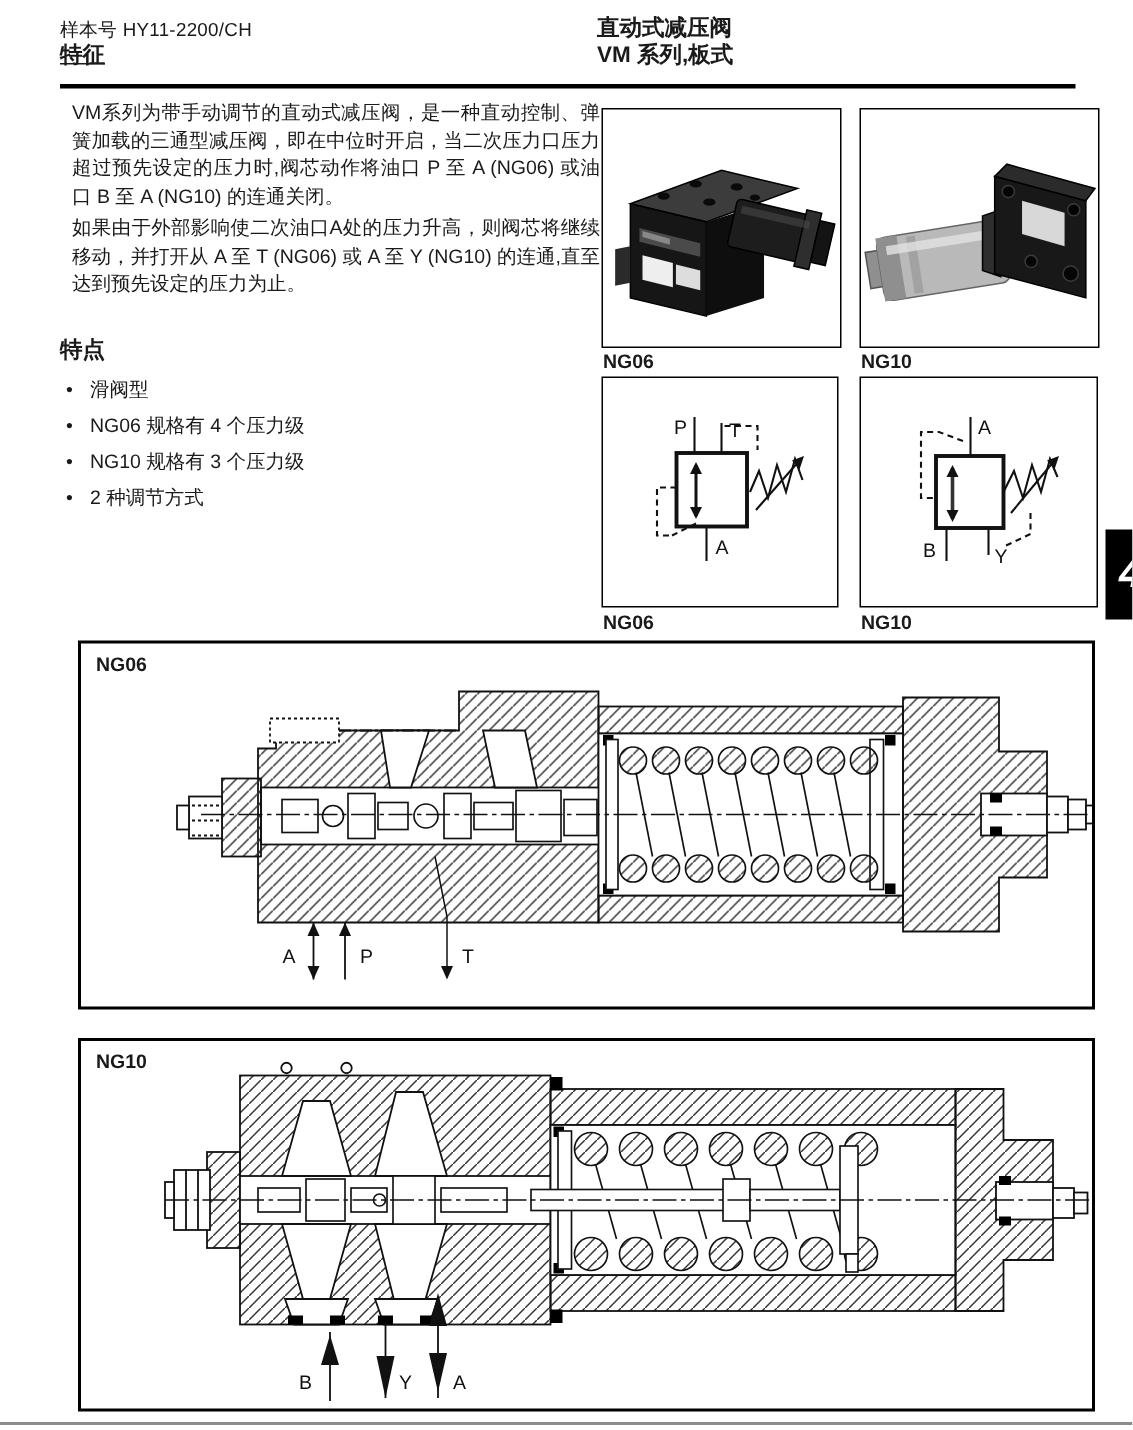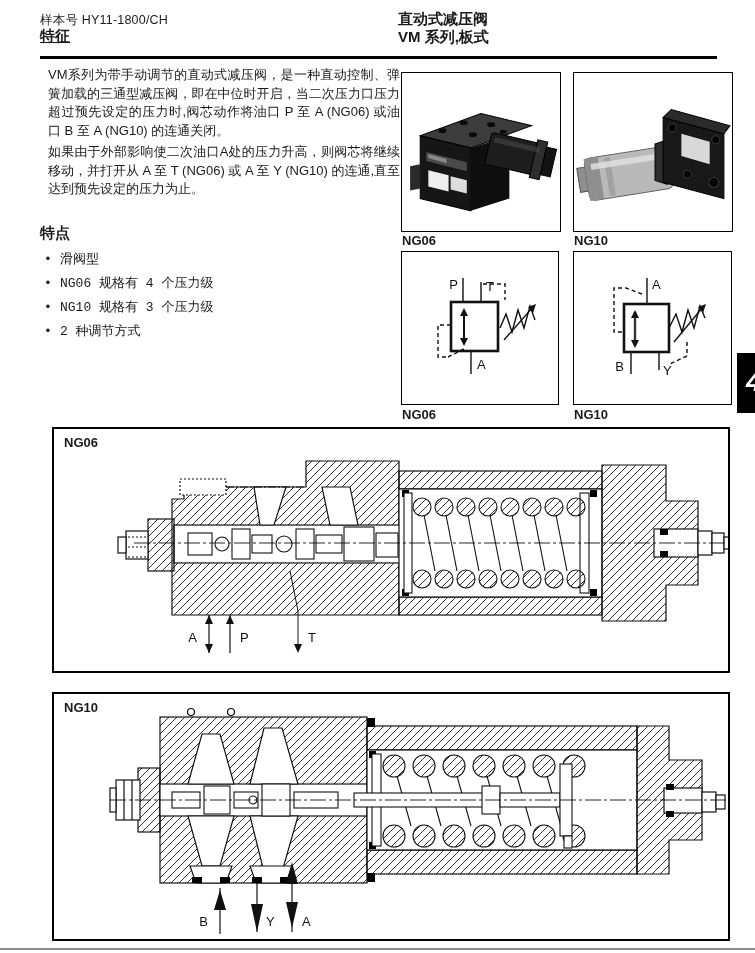--- a/index.html
+++ b/index.html
@@ -9,21 +9,21 @@
     overflow:hidden;
   }
   .abs{position:absolute;}
   .doc-num{left:40px;top:12px;font-size:12.5px;letter-spacing:.2px;}
   .sec-title{left:40px;top:27px;font-size:15px;font-weight:bold;text-decoration:underline;}
   .prod-title{left:398px;top:10px;font-size:15px;font-weight:bold;line-height:18px;}
   .hdr-rule{left:40px;top:56px;width:677px;height:3px;background:#000;}
   .para{left:40px;top:66px;width:352px;font-size:13px;line-height:18.5px;text-align:justify;margin-left:8px;}
   .para2{top:143px;}
   .feat-head{left:40px;top:224px;font-size:15px;font-weight:bold;}
-  ul.feats{left:44px;top:248px;margin:0;padding:0;list-style:none;width:330px;font-family:Liberation Mono, monospace;}
+  ul.feats{left:44px;top:248px;margin:0;padding:0;list-style:none;width:330px;}
   ul.feats li{font-size:13px;line-height:24px;padding-left:16px;position:relative;}
   ul.feats li::before{content:"•";position:absolute;left:0;top:0;font-size:13px;}
   .imgbox{border:1px solid #000;background:#fff;}
   .pbox1{left:401px;top:72px;width:158px;height:158px;}
   .pbox2{left:573px;top:72px;width:158px;height:158px;}
   .plabel{font-size:13px;font-weight:bold;}
   .pl1{left:402px;top:233px;}
   .pl2{left:574px;top:233px;}
   .sbox1{left:401px;top:251px;width:156px;height:152px;}
   .sbox2{left:573px;top:251px;width:157px;height:152px;}
@@ -36,21 +36,21 @@
   .dbox2{left:52px;top:692px;width:674px;height:245px;}
   .dlabel{position:absolute;left:10px;top:6px;font-size:13px;font-weight:bold;}
   .footer-rule{left:0;top:948px;width:755px;height:2px;background:#8c8c8c;}
   svg{display:block;}
   svg text{font-family:"Liberation Sans","DejaVu Sans",sans-serif;fill:#111;}
   .fillsvg{position:absolute;left:0;top:0;width:100%;height:100%;}
 </style>
 </head>
 <body>
 
-<div class="abs doc-num">样本号 HY11-1800/CH</div>
+<div class="abs doc-num">样本号 HY11-2200/CH</div>
 <div class="abs sec-title">特征</div>
 <div class="abs prod-title">
   <div>直动式减压阀</div>
   <div>VM 系列,板式</div>
 </div>
 <div class="abs hdr-rule"></div>
 
 <div class="abs para">VM系列为带手动调节的直动式减压阀，是一种直动控制、弹簧加载的三通型减压阀，即在中位时开启，当二次压力口压力超过预先设定的压力时,阀芯动作将油口 P 至 A (NG06) 或油口 B 至 A (NG10) 的连通关闭。</div>
 <div class="abs para para2">如果由于外部影响使二次油口A处的压力升高，则阀芯将继续移动，并打开从 A 至 T (NG06) 或 A 至 Y (NG10) 的连通,直至达到预先设定的压力为止。</div>
 

